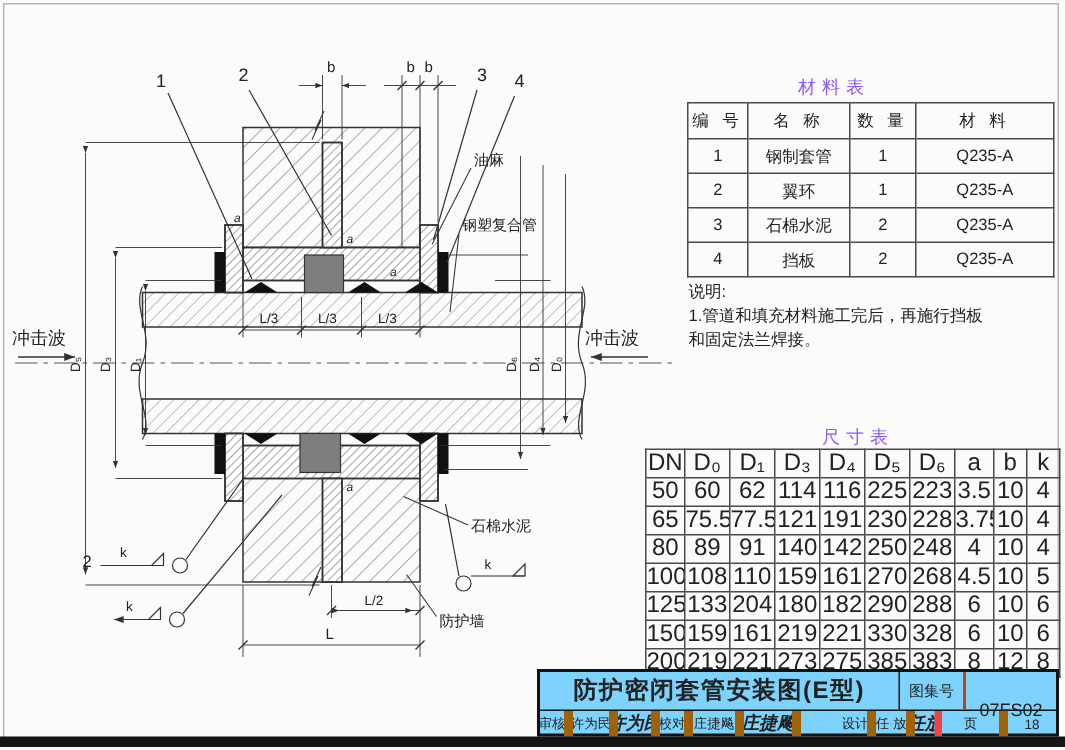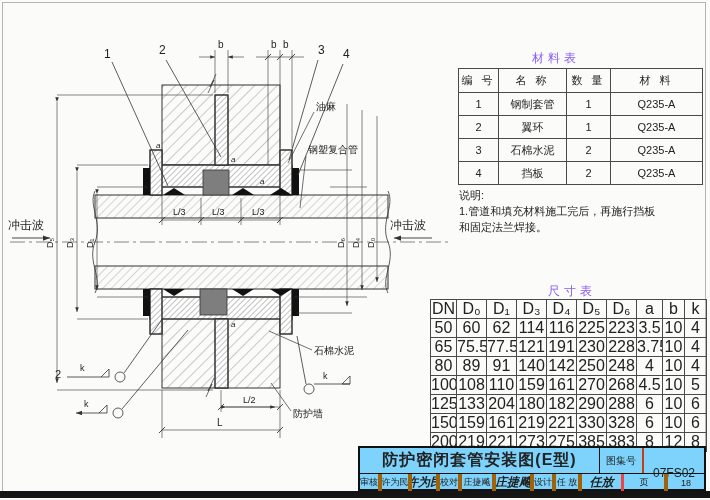--- a/index.html
+++ b/index.html
@@ -34,21 +34,21 @@
 
   
   .titleblock { position:absolute; left:358px; top:446px; width:348px; height:45px;
     border:2px solid #111; background:#7dd3fc; display:flex; flex-direction:column; }
   .tb-row1 { display:flex; height:26px; border-bottom:1px solid #111; }
   .tb-row2 { display:flex; height:17px; font-size:9px; }
   .tb-title { width:240px; border-right:1px solid #111; display:flex; align-items:center; justify-content:center;
     font-size:16px; font-weight:bold; letter-spacing:1px; }
   .tb-atlas-label { width:44px; border-right:2px solid #c2410c; display:flex; align-items:center; justify-content:center; font-size:10px; }
   .tb-atlas-no { flex:1; display:flex; align-items:center; justify-content:center; font-size:12px;margin-top:24px; }
-  .tb-cell { border-right:4px solid #a16207; display:flex; align-items:center; justify-content:center;
+  .tb-cell { border-right:6px solid #a16207; display:flex; align-items:center; justify-content:center;
     overflow:hidden; white-space:nowrap; }
   .sig { font-family:"Liberation Serif", serif; font-style:italic; font-weight:bold; font-size:12px; }
 </style>
 </head>
 <body>
 
 <div class="sheet">
   <div class="frame"></div>
 
   <svg width="710" height="500" viewBox="0 0 710 500" style="position:absolute;left:0;top:0;">
@@ -416,22 +416,22 @@
       <div class="tb-atlas-label">图集号</div>
       <div class="tb-atlas-no">07FS02</div>
     </div>
     <div class="tb-row2">
       <div class="tb-cell" style="width:22px;">审核</div>
       <div class="tb-cell" style="width:30px;">许为民</div>
       <div class="tb-cell sig" style="width:28px;">许为民</div>
       <div class="tb-cell" style="width:22px;">校对</div>
       <div class="tb-cell" style="width:34px;">庄捷飚</div>
       <div class="tb-cell sig" style="width:38px;">庄捷飚</div>
-      <div class="tb-cell" style="width:22px;">设计</div>
+      <div class="tb-cell" style="width:22px;margin-left:28px;">设计</div>
       <div class="tb-cell" style="width:26px;">任 放</div>
-      <div class="tb-cell sig" style="width:42px; border-right:3px solid #ef4444;">任放</div>
+      <div class="tb-cell sig" style="width:18px; border-right:5px solid #ef4444;">任放</div>
       <div class="tb-cell" style="width:44px;">页</div>
       <div class="tb-cell" style="flex:1; border-right:none;">18</div>
     </div>
   </div>
 
   <div class="bottom-bar"></div>
 </div>
 
 </body></html>

